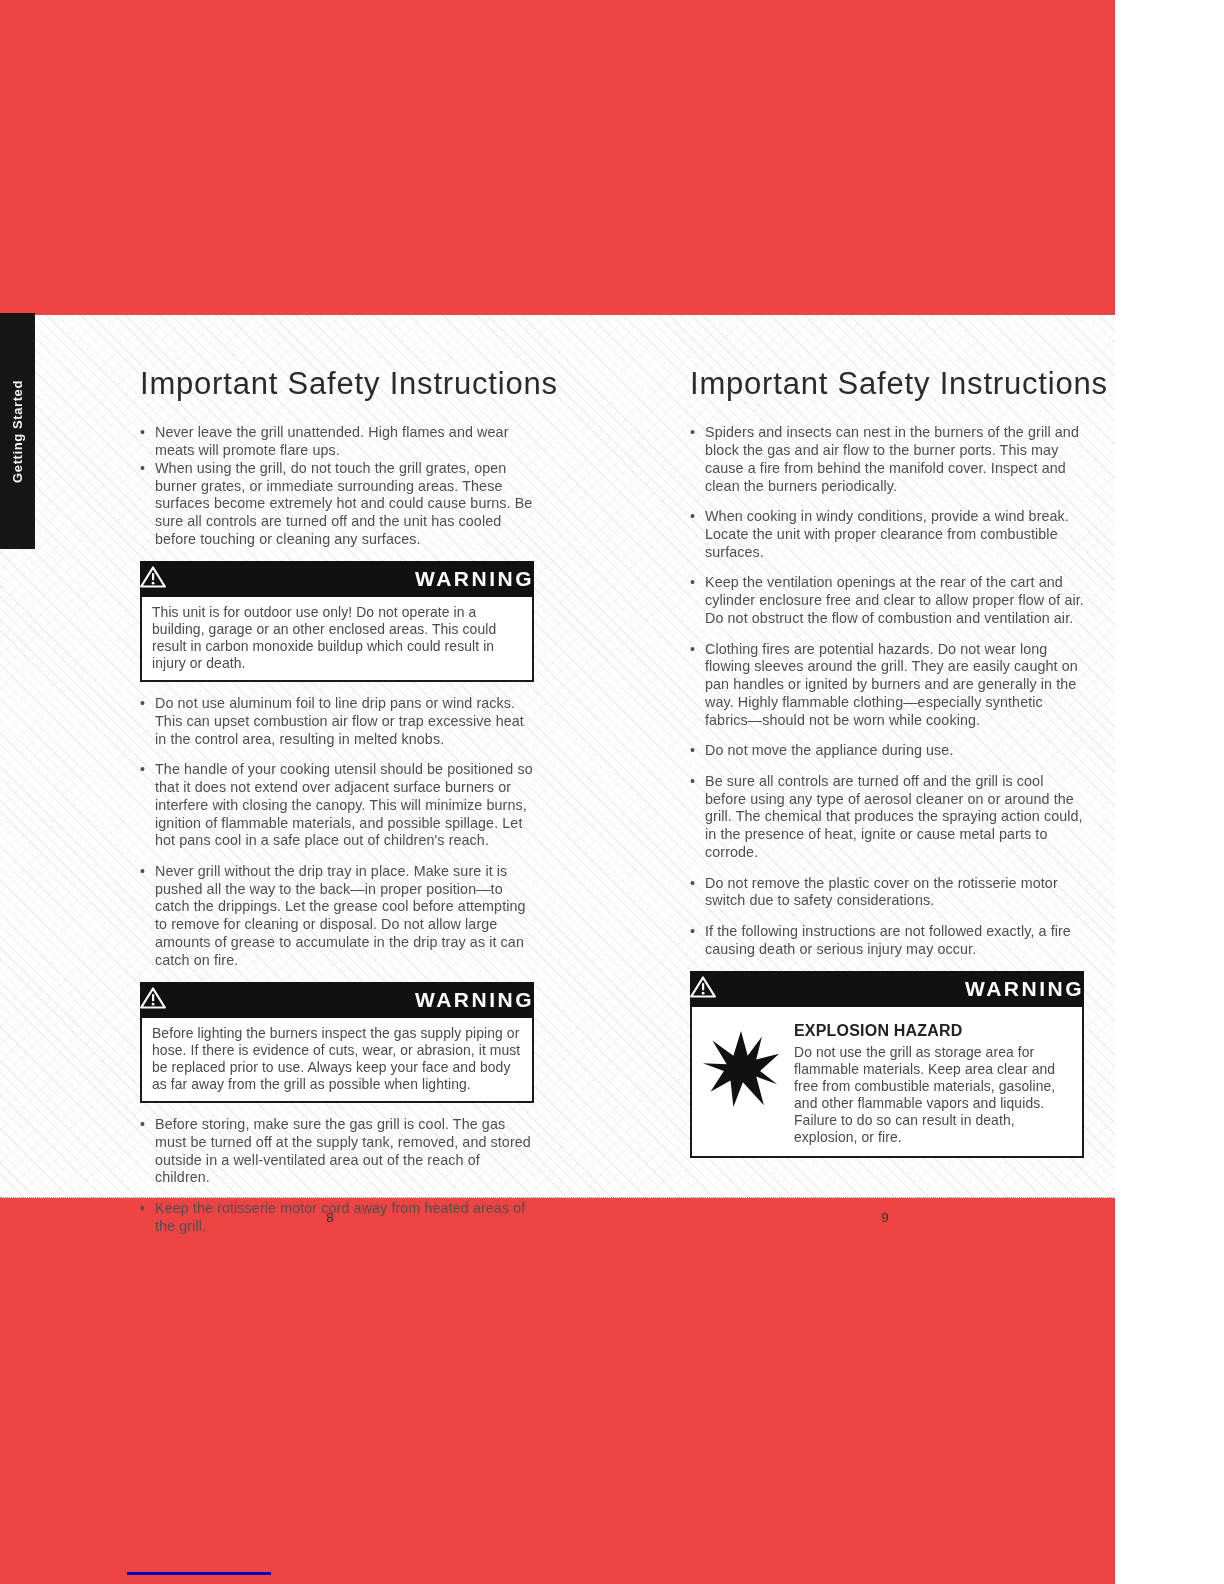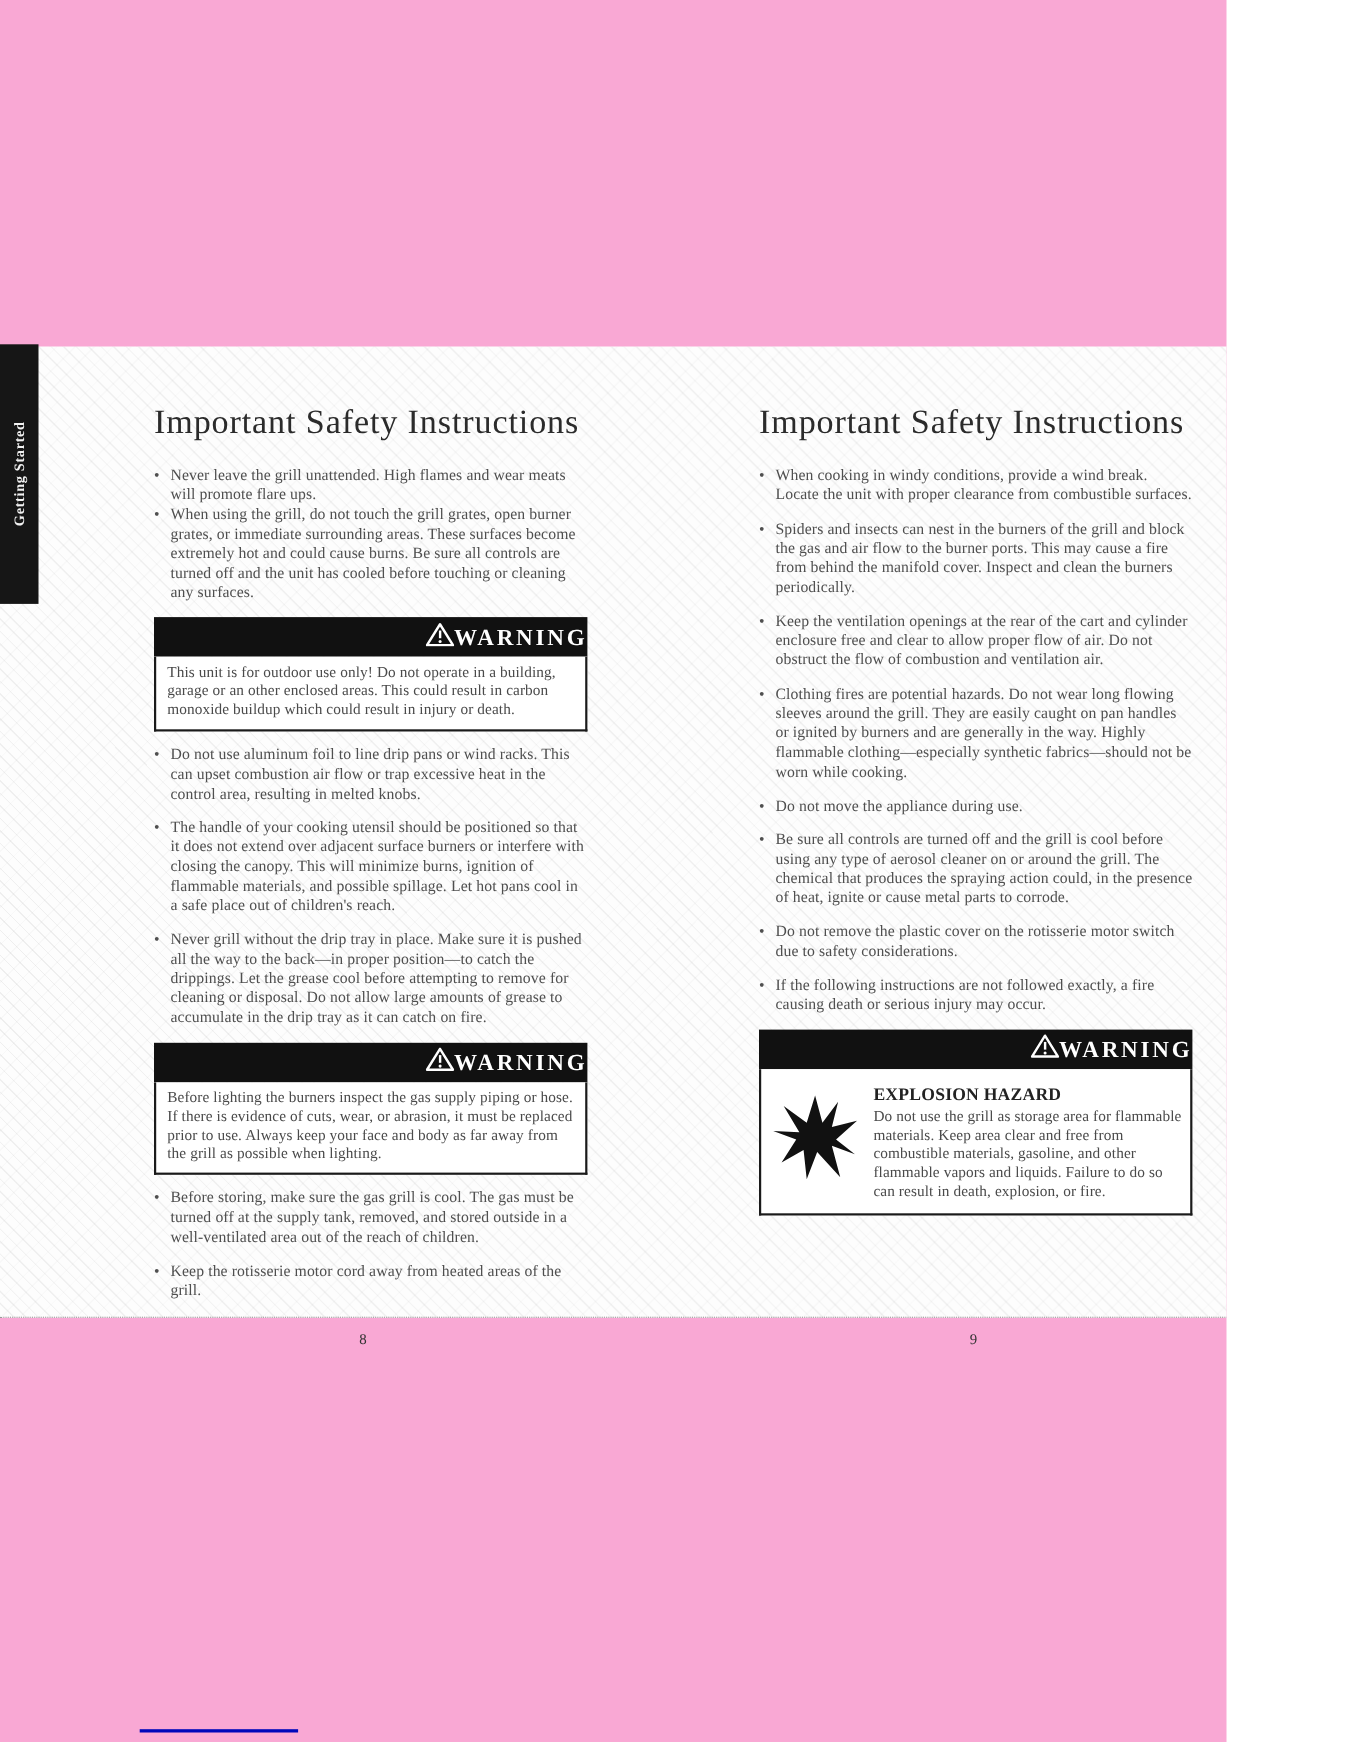--- a/index.html
+++ b/index.html
@@ -1,21 +1,21 @@
 <!DOCTYPE html>
 <html><head>
 <meta charset="utf-8">
 <style>
   html, body { margin: 0; padding: 0; background: #ffffff; }
   #canvas {
     position: relative;
     width: 1115px;
     height: 1584px;
-    background: #f9a8d4;
-    font-family: Liberation Serif, serif;
+    background: #ef4444;
+    font-family: Liberation Sans, sans-serif;
     overflow: hidden;
   }
   
   .spread {
     position: absolute;
     left: 0; top: 315px;
     width: 1224px; height: 882px;
     background-color: #fdfdfd;
     background-image:
       repeating-linear-gradient(45deg, rgba(140,140,140,0.13) 0px, rgba(140,140,140,0.13) 1px, transparent 1px, transparent 8px),
@@ -74,21 +74,21 @@
   .bullet .marker::before { content: "\2022"; }
   .sublist { margin-top: 1px; }
   .subitem { position: relative; padding-left: 13px; }
   .subitem .marker { position: absolute; left: 0; top: -1px; font-size: 13px; }
   .subitem .marker::before { content: "o"; }
   
   .warnbox { margin: 13px 0 13px 0; }
   .warn-header {
     background: #111111;
     height: 36px;
-    display: flex; align-items: center; justify-content: flex-end;
+    display: flex; align-items: center; justify-content: space-between;
     gap: 0;
   }
   .warn-header .warn-label {
     color: #ffffff;
     font-size: 21px;
     font-weight: bold;
     letter-spacing: 2.5px;
   }
   .warn-body {
     border: 2px solid #1a1a1a;
@@ -202,25 +202,25 @@
         </div>
       </div>
     </div>
 
     <div class="col col-right">
       <h1 class="page-title">Important Safety Instructions</h1>
 
       <div>
         <div class="bullet">
           <span class="marker"></span>
+          <span>Spiders and insects can nest in the burners of the grill and block the gas and air flow to the burner ports. This may cause a fire from behind the manifold cover. Inspect and clean the burners periodically.</span>
+        </div>
+        <div class="bullet">
+          <span class="marker"></span>
           <span>When cooking in windy conditions, provide a wind break. Locate the unit with proper clearance from combustible surfaces.</span>
-        </div>
-        <div class="bullet">
-          <span class="marker"></span>
-          <span>Spiders and insects can nest in the burners of the grill and block the gas and air flow to the burner ports. This may cause a fire from behind the manifold cover. Inspect and clean the burners periodically.</span>
         </div>
         <div class="bullet">
           <span class="marker"></span>
           <span>Keep the ventilation openings at the rear of the cart and cylinder enclosure free and clear to allow proper flow of air. Do not obstruct the flow of combustion and ventilation air.</span>
         </div>
         <div class="bullet">
           <span class="marker"></span>
           <span>Clothing fires are potential hazards. Do not wear long flowing sleeves around the grill. They are easily caught on pan handles or ignited by burners and are generally in the way. Highly flammable clothing—especially synthetic fabrics—should not be worn while cooking.</span>
         </div>
         <div class="bullet">

